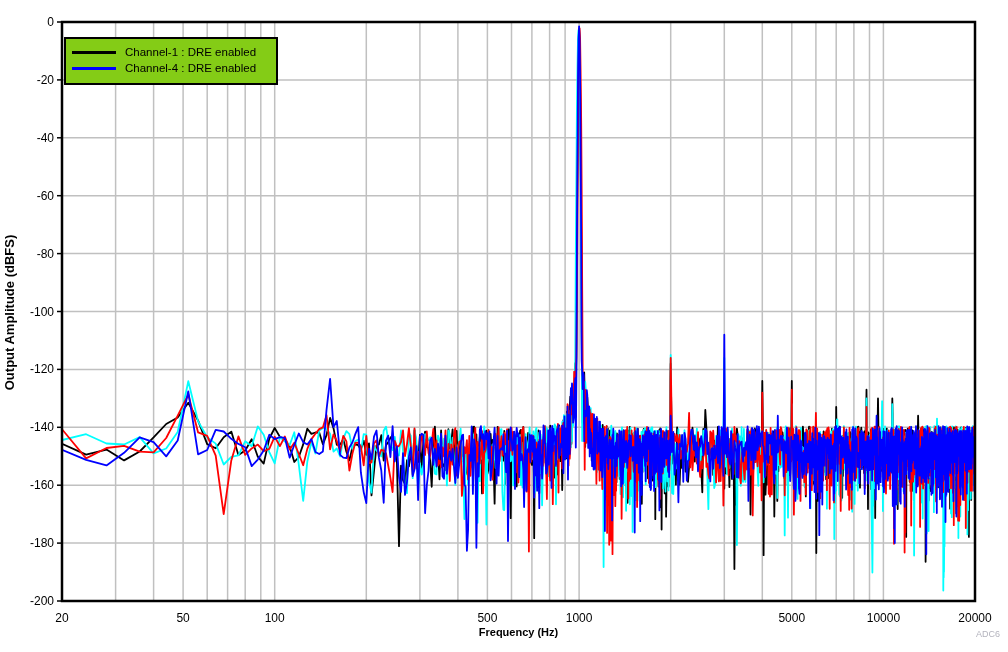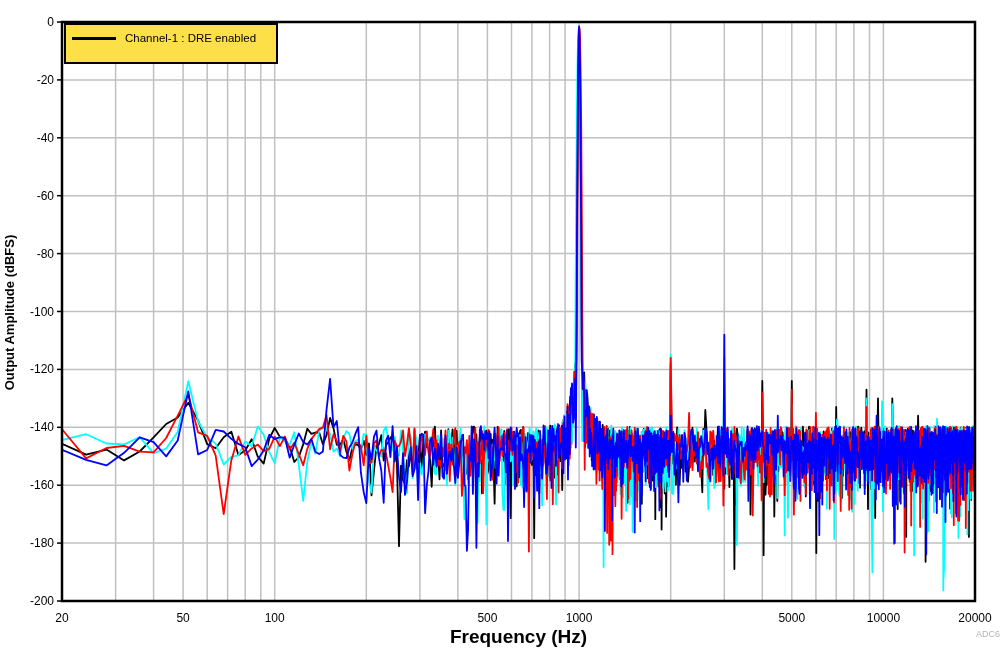--- a/index.html
+++ b/index.html
@@ -1,28 +1,28 @@
 <!DOCTYPE html>
 <html><head>
 <meta charset="utf-8">
 <style>
   html,body{margin:0;padding:0;background:#ffffff;}
   body{width:1008px;height:652px;font-family:"Liberation Sans",sans-serif;-webkit-font-smoothing:antialiased;}
   .stage{position:relative;width:1008px;height:652px;background:#ffffff;overflow:hidden;}
   svg{position:absolute;left:0;top:0;}
   .legend{
-    position:absolute;left:64px;top:23px;width:200px;
-    border:2px solid #000;background:#fde047;padding:5px 4px 16px 6px;z-index:5;
+    position:absolute;left:64px;top:37px;width:200px;
+    border:2px solid #000;background:#84cc16;padding:5px 4px 7px 6px;z-index:5;
   }
   .legend-row{display:flex;align-items:center;height:16px;}
   .legend-swatch{width:44px;height:3px;flex:0 0 44px;margin-right:9px;}
   .legend-label{font-size:11.5px;color:#000;white-space:nowrap;letter-spacing:0px;}
   .xlabel{
     position:absolute;left:62px;width:913px;top:626px;text-align:center;
-    font-size:19px;font-weight:bold;color:#000;
+    font-size:11px;font-weight:bold;color:#000;
   }
   .ylabel{
     position:absolute;left:-131px;top:305px;width:280px;text-align:center;
     transform:rotate(-90deg);transform-origin:center center;
     font-size:13px;font-weight:bold;color:#000;
   }
   .watermark{
     position:absolute;right:8px;top:629px;font-size:9px;color:#b3b3bd;text-align:right;
   }
 </style>
@@ -114,17 +114,21 @@
         <text x="791.8" y="622" text-anchor="middle" font-size="12" fill="#000">5000</text>
         <text x="883.4" y="622" text-anchor="middle" font-size="12" fill="#000">10000</text>
         <text x="975.0" y="622" text-anchor="middle" font-size="12" fill="#000">20000</text>
       </g>
     </svg>
   <div class="legend" id="legend">
       <div class="legend-row">
         <span class="legend-swatch" style="background: rgb(0, 0, 0);"></span>
         <span class="legend-label">Channel-1 : DRE enabled</span>
       </div>
+      <div class="legend-row">
+        <span class="legend-swatch" style="background: rgb(0, 0, 255);"></span>
+        <span class="legend-label">Channel-4 : DRE enabled</span>
+      </div>
     </div>
   <div class="xlabel">Frequency (Hz)</div>
   <div class="ylabel">Output Amplitude (dBFS)</div>
   <div class="watermark">ADC6</div>
 </div>
 
 </body></html>

